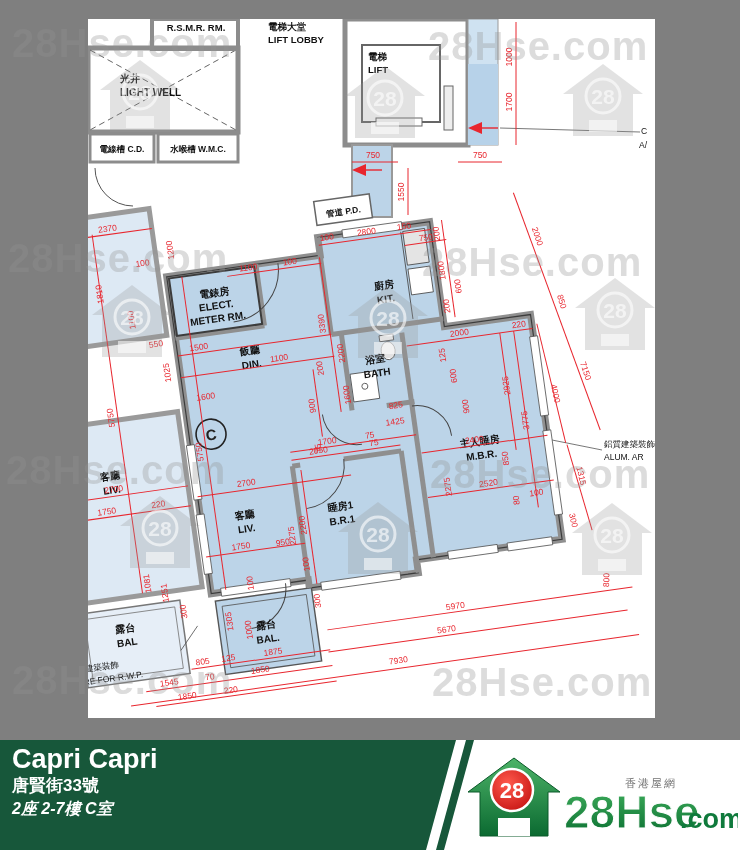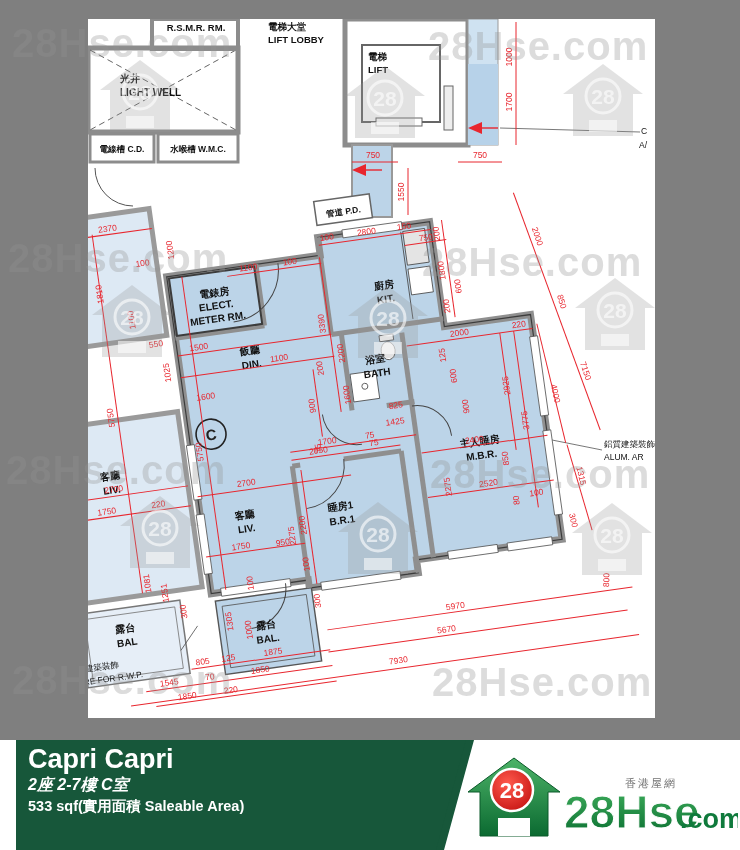--- a/index.html
+++ b/index.html
@@ -3,21 +3,21 @@
 <meta charset="utf-8">
 <style>
   html,body{margin:0;padding:0;background:#fff;}
   .page{position:relative;width:740px;height:850px;overflow:hidden;background:#fff;
         font-family:"Liberation Sans","DejaVu Sans",sans-serif;}
   .plan-svg{position:absolute;left:0;top:0;}
   
   .footer{position:absolute;left:0;top:740px;width:740px;height:110px;background:#fff;}
   .footer-green{position:absolute;left:0;top:0;width:664px;height:110px;background:#17573a;
     clip-path:polygon(0 0,456px 0,426px 110px,0 110px);color:#fff;box-sizing:border-box;
-    padding:4px 0 0 12px;margin-left:16px;}
+    padding:4px 0 0 12px;}
   .footer-stripe{position:absolute;left:0;top:0;width:740px;height:110px;background:#17573a;
     clip-path:polygon(466px 0,474px 0,444px 110px,436px 110px);}
   .f-title{font-size:27px;font-weight:bold;line-height:30px;}
   .f-line1{font-size:17px;font-weight:bold;line-height:24px;}
   .f-line2{font-size:16px;font-weight:bold;line-height:22px;font-style:italic;}
   .f-line3{font-size:14.5px;font-weight:bold;line-height:21px;}
   .site-name{position:absolute;left:625px;top:36px;font-size:11px;color:#737373;letter-spacing:2px;}
   .logo-svg{position:absolute;left:468px;top:12px;}
   text{font-family:"Liberation Sans","DejaVu Sans",sans-serif;}
   .dim{font-size:8.5px;fill:#e8262e;}
@@ -344,22 +344,22 @@
         <use href="#wmh" x="575" y="278"></use>
     <use href="#wmh" x="120" y="496"></use>
         <use href="#wmh" x="338" y="502"></use>
         <use href="#wmh" x="572" y="503"></use>
   </g>
 </svg>
 
 <div class="footer">
   <div class="footer-green">
     <div class="f-title">Capri Capri</div>
+    <div class="f-line1">唐賢街33號</div>
     <div class="f-line2">2座 2-7樓 C室</div>
-    <div class="f-line3">533 sqf(實用面積 Saleable Area)</div>
   </div>
   <div class="footer-stripe"></div>
   <div class="site-name">香港屋網</div>
   <svg class="logo-svg" width="270" height="95" viewBox="0 0 270 95">
     <defs>
       <linearGradient id="gh" x1="0" y1="0" x2="0" y2="1">
         <stop offset="0" stop-color="#4db368"></stop>
             <stop offset="1" stop-color="#0b6a31"></stop>
       </linearGradient>
       <linearGradient id="gt" x1="0" y1="0" x2="0" y2="1">

